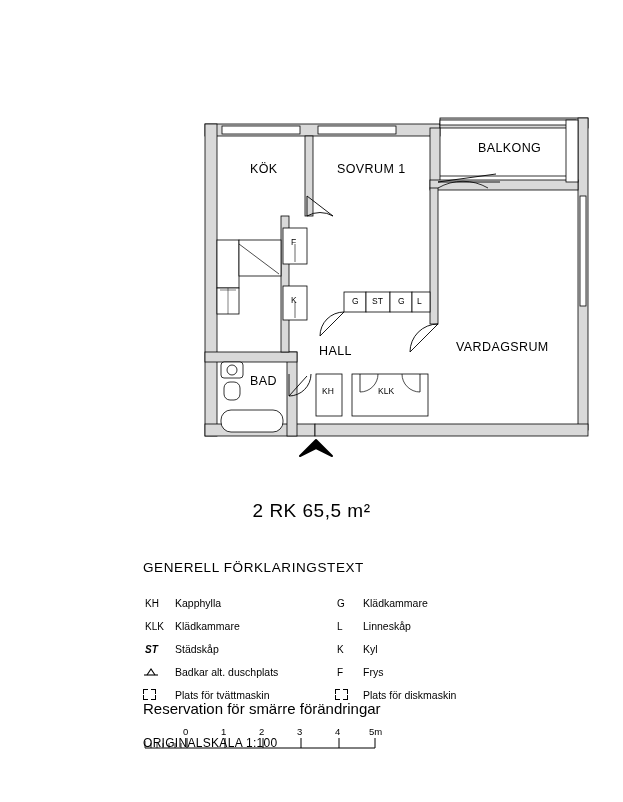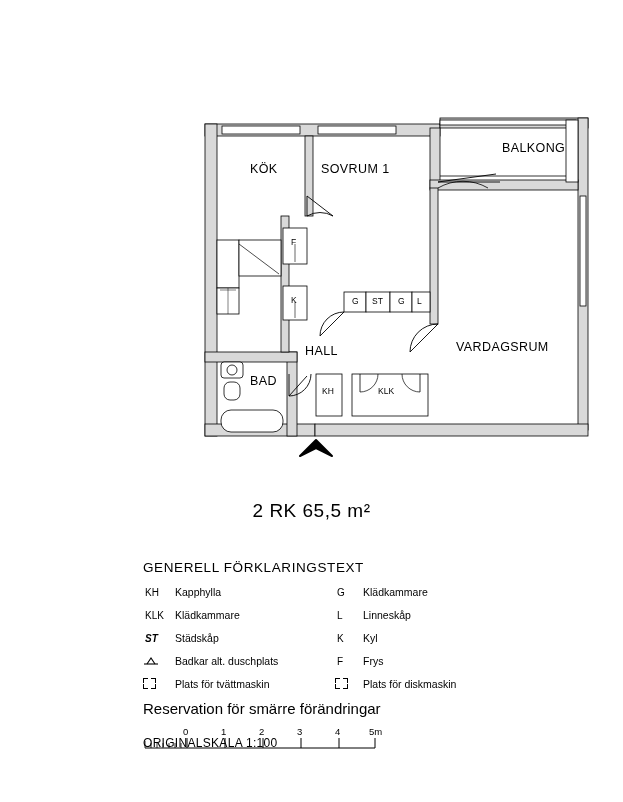--- a/index.html
+++ b/index.html
@@ -51,21 +51,21 @@
   }
   #legend {
     position: absolute;
     left: 143px;
     top: 560px;
     width: 420px;
   }
   #legend-heading {
     font-size: 13.5px;
     letter-spacing: 0.6px;
-    margin-bottom: 11px;
+    margin-bottom: 22px;
   }
   .legend-grid {
     display: grid;
     grid-template-columns: 32px 160px 28px 150px;
     row-gap: 11px;
     align-items: center;
     font-size: 10.5px;
   }
   .legend-code {
     font-size: 10px;
@@ -243,24 +243,24 @@
       <path d="M360,392 A18,18 0 0 0 378,374" stroke="#000" stroke-width="0.7" fill="none"></path>
       <path d="M420,374 L420,392" stroke="#000" stroke-width="0.8"></path>
       <path d="M420,392 A18,18 0 0 1 402,374" stroke="#000" stroke-width="0.7" fill="none"></path>
 
       <path d="M300,456 L316,440 L332,456 L316,448 Z" fill="#000" stroke="#000" stroke-width="2" stroke-linejoin="round"></path>
 
     </g>
   </svg>
 
   <div class="room-label" style="left:250px; top:162px;">KÖK</div>
-  <div class="room-label" style="left:321px; top:162px;">SOVRUM 1</div>
-  <div class="room-label" style="left:478px; top:141px;margin-left:24px;">BALKONG</div>
+  <div class="room-label" style="left:337px; top:162px;">SOVRUM 1</div>
+  <div class="room-label" style="left:478px; top:141px;">BALKONG</div>
   <div class="room-label" style="left:456px; top:340px;">VARDAGSRUM</div>
-  <div class="room-label" style="left:305px; top:344px;">HALL</div>
+  <div class="room-label" style="left:319px; top:344px;">HALL</div>
   <div class="room-label" style="left:250px; top:374px;">BAD</div>
 
   <div class="small-label" style="left:291px; top:237px;">F</div>
   <div class="small-label" style="left:291px; top:295px;">K</div>
   <div class="small-label" style="left:352px; top:296px;">G</div>
   <div class="small-label" style="left:372px; top:296px;">ST</div>
   <div class="small-label" style="left:398px; top:296px;">G</div>
   <div class="small-label" style="left:417px; top:296px;">L</div>
   <div class="small-label" style="left:322px; top:386px;">KH</div>
   <div class="small-label" style="left:378px; top:386px;">KLK</div>

